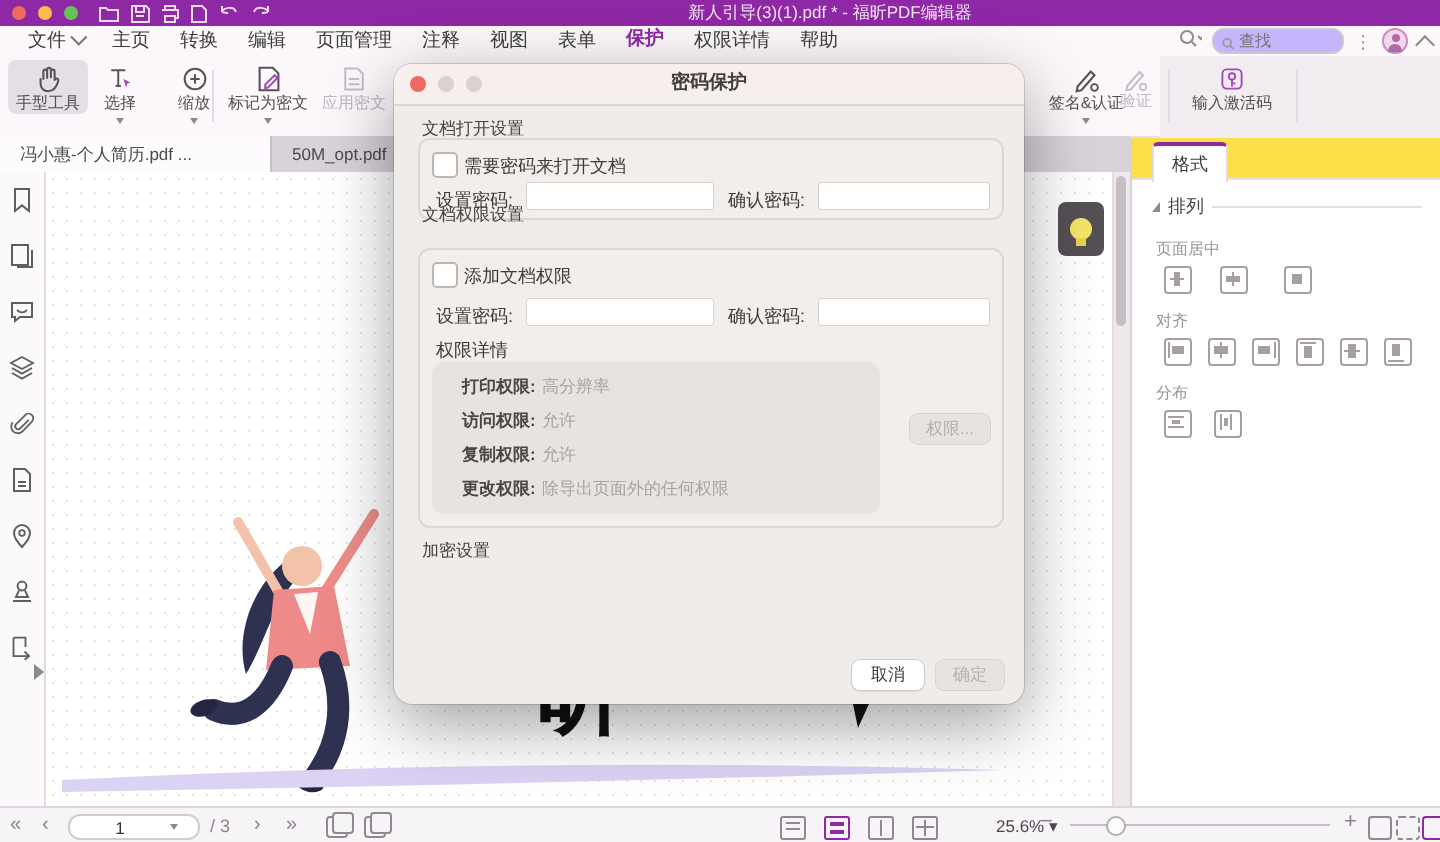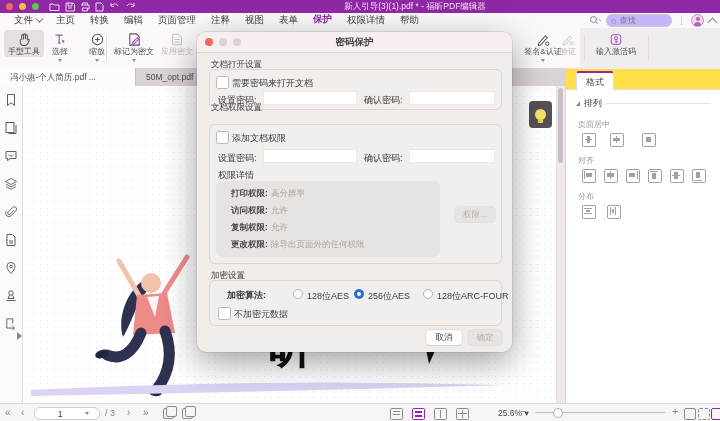--- a/index.html
+++ b/index.html
@@ -435,31 +435,20 @@
       <span class="permv" style="top:24px">允许</span>
       <span class="permk" style="top:41px">复制权限:</span>
       <span class="permv" style="top:41px">允许</span>
       <span class="permk" style="top:58px">更改权限:</span>
       <span class="permv" style="top:58px">除导出页面外的任何权限</span>
     </div>
     <span class="dbtn dis" style="left:245px;top:82px;width:40px">权限...</span>
   </div>
 
   <span class="dsechead" style="top:238px">加密设置</span>
-  <div class="dbox" style="top:248px;height:44px">
-    <span class="dlabel" style="left:17px;top:8px;font-weight:bold">加密算法:</span>
-    <span class="radio" style="left:83px;top:8px"></span>
-    <span class="rlabel" style="left:97px;top:9px">128位AES</span>
-    <span class="radio sel" style="left:144px;top:8px"></span>
-    <span class="rlabel" style="left:158px;top:9px">256位AES</span>
-    <span class="radio" style="left:213px;top:8px"></span>
-    <span class="rlabel" style="left:227px;top:9px">128位ARC-FOUR</span>
-    <span class="cb" style="left:8px;top:26px"></span>
-    <span class="dlabel" style="left:24px;top:27px">不加密元数据</span>
-  </div>
 
   <span class="dbtn white" style="left:229px;top:298px;width:36px">取消</span>
   <span class="dbtn dis" style="left:271px;top:298px;width:34px">确定</span>
 </div>
 
 <div class="abs statusbar">
   <span class="snav" style="left:5px">«</span>
   <span class="snav" style="left:21px">‹</span>
   <span class="pagepill">
     <input value="1" style="">

